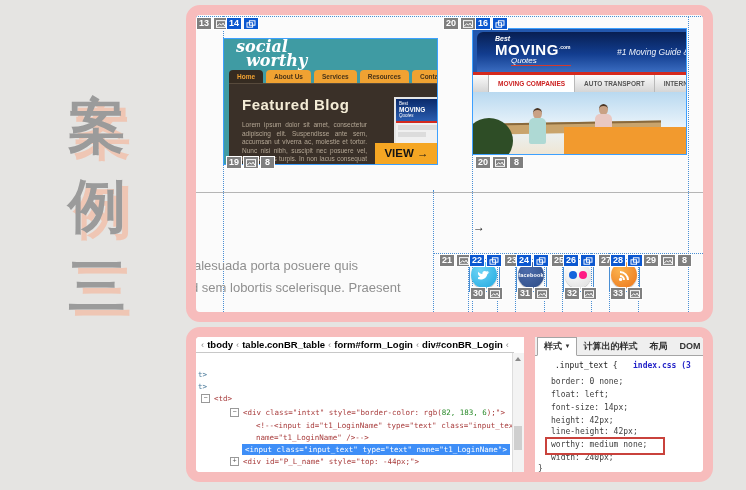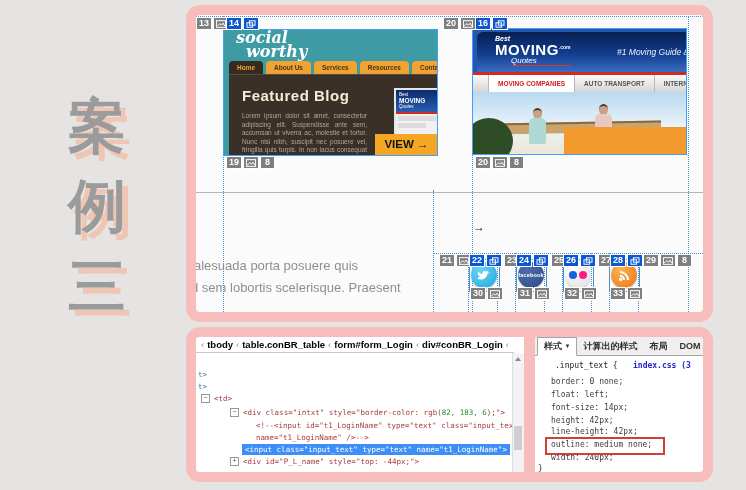--- a/index.html
+++ b/index.html
@@ -24,21 +24,21 @@
   
   .marker{position:absolute;display:flex;gap:1px;height:13px;z-index:9;}
   .marker .mnum{min-width:9px;padding:0 2px;font-size:9px;font-weight:bold;color:#fff;
                 line-height:11px;text-align:center;border:1px solid #fff;}
   .marker .micon{width:14px;display:flex;align-items:center;justify-content:center;border:1px solid #fff;}
   .marker.gray .mnum,.marker.gray .micon{background:#7f7f7f;}
   .marker.blue .mnum,.marker.blue .micon{background:#0b57d0;}
   .mi{width:10px;height:8px;fill:none;stroke:#fff;stroke-width:1.2;}
 
   
-  .site1{position:absolute;left:27px;top:14px;width:213px;height:125px;border:1px solid #3da0ff;
+  .site1{position:absolute;left:27px;top:23px;width:213px;height:125px;border:1px solid #3da0ff;
          background:#3f9ba3;overflow:hidden;}
   .sw-logo{position:absolute;left:12px;top:1px;color:#fff;font-family:"DejaVu Serif",serif;
            font-style:italic;font-weight:bold;font-size:16px;line-height:14px;}
   .sw-logo .l2{margin-left:10px;}
   .sw-nav{position:absolute;left:5px;top:31px;right:0;height:13px;display:flex;gap:3px;}
   .sw-tab{font-size:6.5px;font-weight:bold;padding:3px 8px 0 8px;border-radius:4px 4px 0 0;
           background:#f0a232;color:#4a3418;white-space:nowrap;}
   .sw-tab.active{background:#352b21;color:#f0a232;}
   .sw-panel{position:absolute;left:5px;top:44px;right:-2px;bottom:-2px;background:#3a3028;
             border-top:1px solid #574a3c;}
@@ -477,20 +477,20 @@
         <span class="dt-tab">布局</span>
         <span class="dt-tab">DOM</span>
       </div>
       <div class="cssline css-selector" style="left:20px;top:24px;">.input_text {</div>
       <div class="cssline css-file" style="left:98px;top:24px;">index.css (3</div>
       <div class="cssline" style="left:16px;top:40px;">border: 0 none;</div>
       <div class="cssline" style="left:16px;top:53px;">float: left;</div>
       <div class="cssline" style="left:16px;top:66px;">font-size: 14px;</div>
       <div class="cssline" style="left:16px;top:79px;">height: 42px;</div>
       <div class="cssline" style="left:16px;top:90px;">line-height: 42px;</div>
-      <div class="cssline" style="left:16px;top:103px;">outline: medium none;</div>
+      <div class="cssline" style="left:16px;top:103px;">worthy: medium none;</div>
       <div class="cssline" style="left:16px;top:116px;">width: 240px;</div>
       <div class="cssline" style="left:3px;top:127px;">}</div>
       <div class="outline-box"></div>
     </div>
   </div>
 
 </div>
 
 </body></html>

